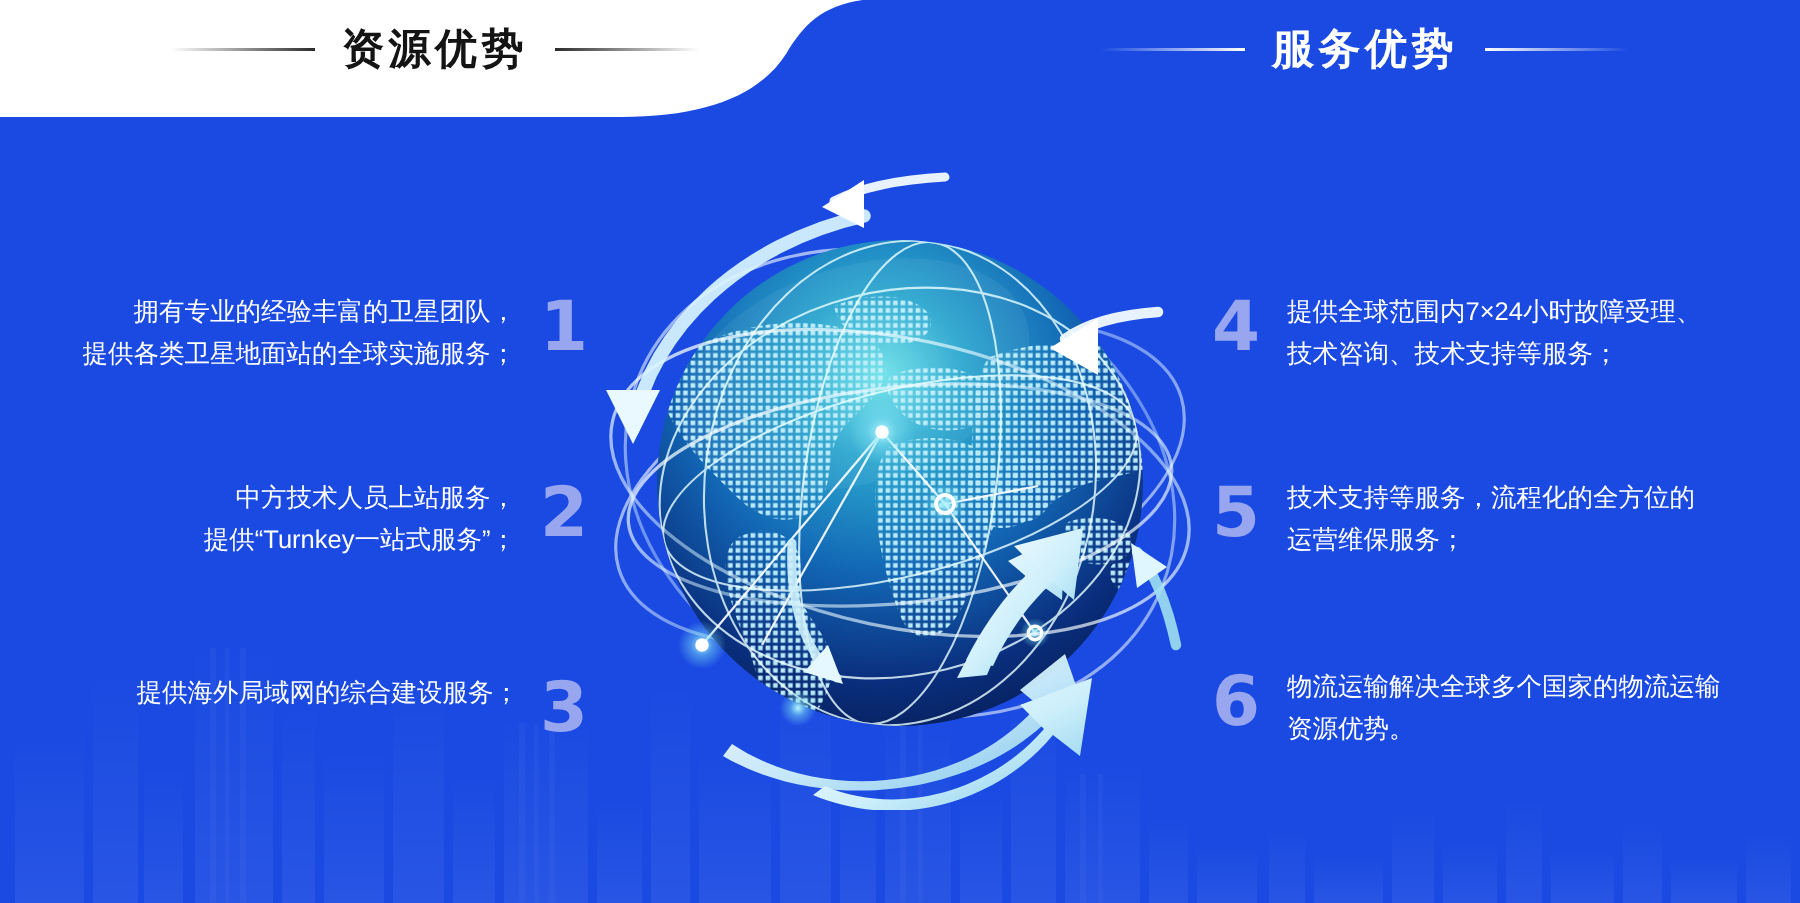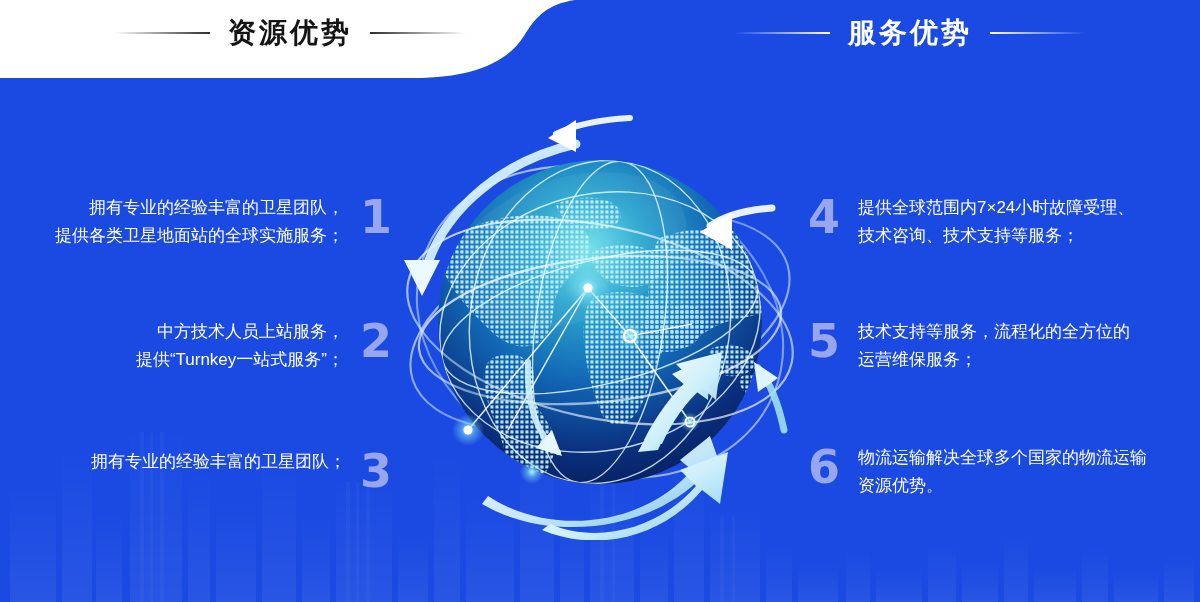--- a/index.html
+++ b/index.html
@@ -147,21 +147,21 @@
       <span class="num">1</span>
     </div>
 
     <div class="item i2">
       <span class="txt">中方技术人员上站服务，
 提供“Turnkey一站式服务”；</span>
       <span class="num">2</span>
     </div>
 
     <div class="item i3">
-      <span class="txt">拥有专业的经验丰富的卫星团队；</span>
+      <span class="txt">提供海外局域网的综合建设服务；</span>
       <span class="num">3</span>
     </div>
   </div>
 
   <div class="col col-right">
 
     <div class="item i4">
       <span class="num">4</span>
       <span class="txt">提供全球范围内7×24小时故障受理、
 技术咨询、技术支持等服务；</span>

